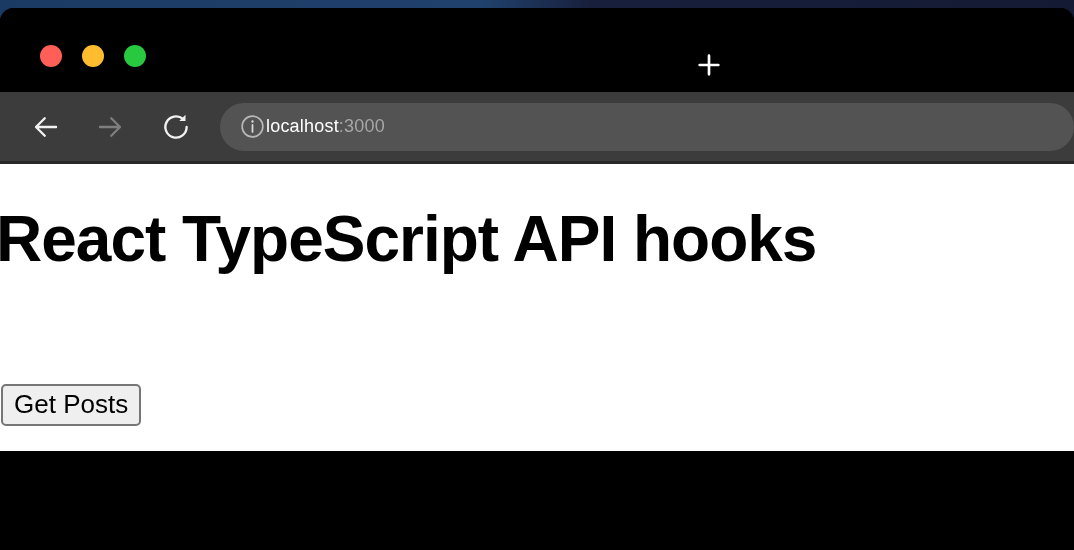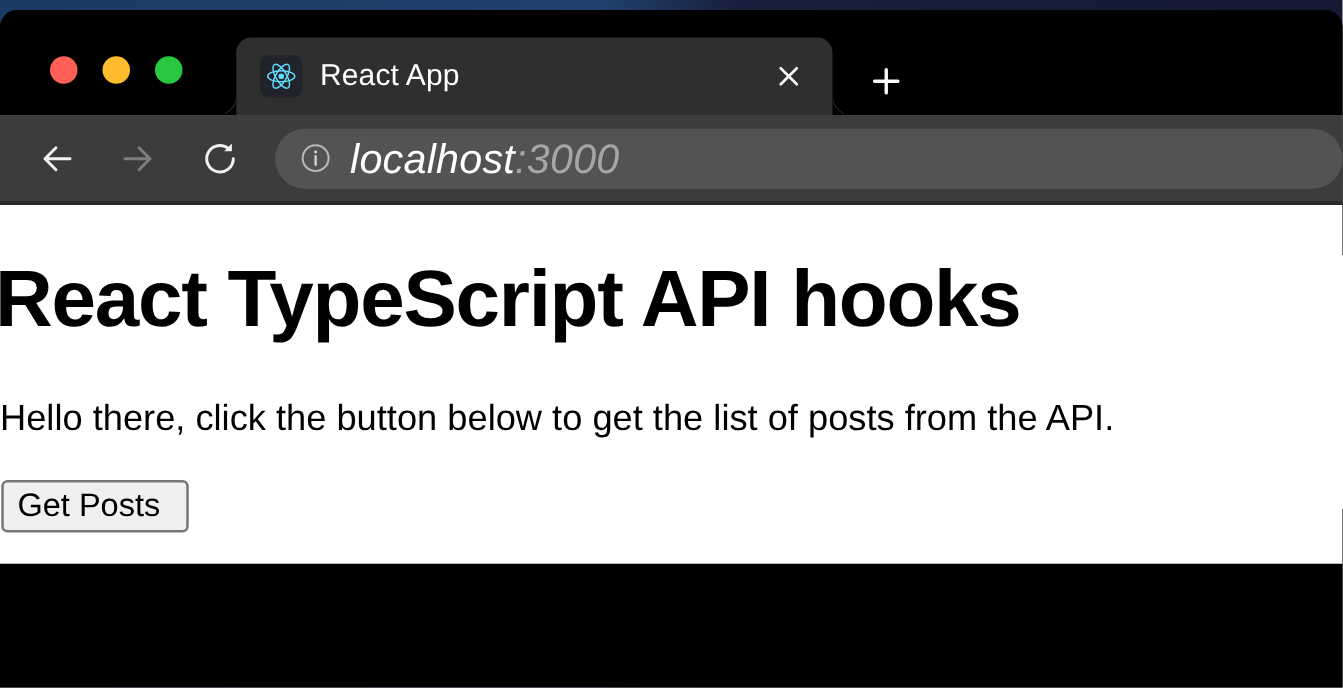--- a/index.html
+++ b/index.html
@@ -168,26 +168,24 @@
   }
   #site-info-icon {
     width: 28px;
     height: 28px;
     flex: none;
     display: flex;
     align-items: center;
     justify-content: center;
   }
   #omnibox-url {
-    margin-left: 14px;
-    font-size: 33px;
+    font-size: 18px;
     color: #ffffff;
     letter-spacing: 0.2px;
     white-space: nowrap;
-    font-style: italic;
   }
   #omnibox-url .url-port { color: #a6a6a6; }
 
   
   #page-content {
     position: relative;
     height: 287px;
     background: #ffffff;
     overflow: hidden;
   }
@@ -212,62 +210,39 @@
   #get-posts-button {
     position: absolute;
     left: 1px;
     top: 220px;
     font-family: "Liberation Sans", sans-serif;
     font-size: 26px;
     color: #000000;
     background: #efefef;
     border: 2px solid #767676;
     border-radius: 5px;
-    padding: 5px 21px 7px 11px;
+    padding: 5px 11px 7px 11px;
     line-height: 1;
   }
 </style>
 </head>
 <body>
 
 <div id="desktop-background"></div>
 
 <div id="browser-window">
 
   <div id="tab-strip">
 
     <div id="traffic-lights">
       <span class="traffic-light tl-close"></span>
       <span class="traffic-light tl-min"></span>
       <span class="traffic-light tl-max"></span>
     </div>
 
-    <div id="tab-active">
-      <div id="tab-corner-left"></div>
-      <div id="tab-corner-right"></div>
-
-      <div id="tab-favicon">
-        <svg width="26" height="26" viewBox="0 0 24 24" aria-hidden="true">
-          <circle cx="12" cy="12" r="2.1" fill="#61dafb"></circle>
-          <g fill="none" stroke="#61dafb" stroke-width="1.1">
-            <ellipse cx="12" cy="12" rx="10" ry="4"></ellipse>
-            <ellipse cx="12" cy="12" rx="10" ry="4" transform="rotate(60 12 12)"></ellipse>
-            <ellipse cx="12" cy="12" rx="10" ry="4" transform="rotate(120 12 12)"></ellipse>
-          </g>
-        </svg>
-      </div>
-
-      <span id="tab-title">React App</span>
-
-      <div id="tab-close">
-        <svg width="22" height="22" viewBox="0 0 24 24" aria-hidden="true">
-          <path d="M5 5 L19 19 M19 5 L5 19" stroke="#ffffff" stroke-width="2.3" stroke-linecap="round"></path>
-        </svg>
-      </div>
-    </div>
 
     <div id="new-tab-button">
       <svg width="28" height="28" viewBox="0 0 24 24" aria-hidden="true">
         <path d="M12 4 L12 20 M4 12 L20 12" stroke="#ffffff" stroke-width="2.3" stroke-linecap="round"></path>
       </svg>
     </div>
 
   </div>
 
   <div id="toolbar">
@@ -301,19 +276,18 @@
       </span>
       <span id="omnibox-url" title="localhost:3000"><span class="url-host">localhost</span><span class="url-port">:3000</span></span>
     </div>
 
   </div>
 
   <div id="page-content">
 
     <h1 id="page-title">React TypeScript API hooks</h1>
 
-    <p id="page-paragraph">Hello there, click the button below to get the list of posts from the API.</p>
 
     <button id="get-posts-button">Get Posts</button>
 
   </div>
 
 </div>
 
 </body></html>

